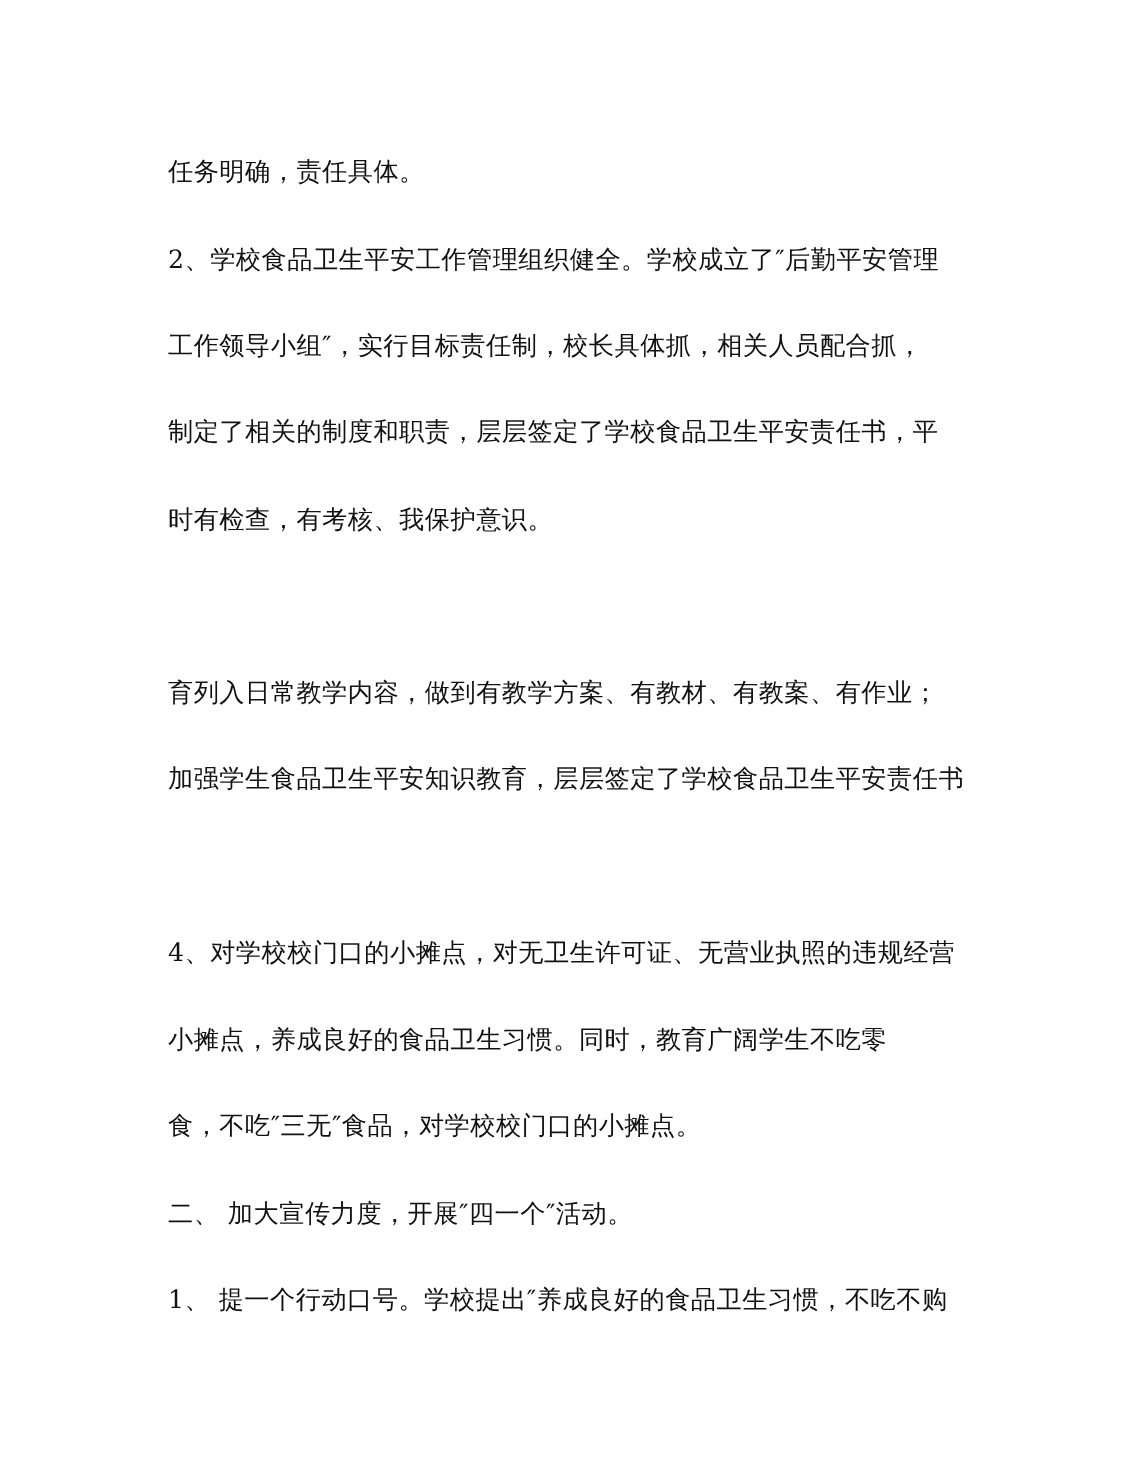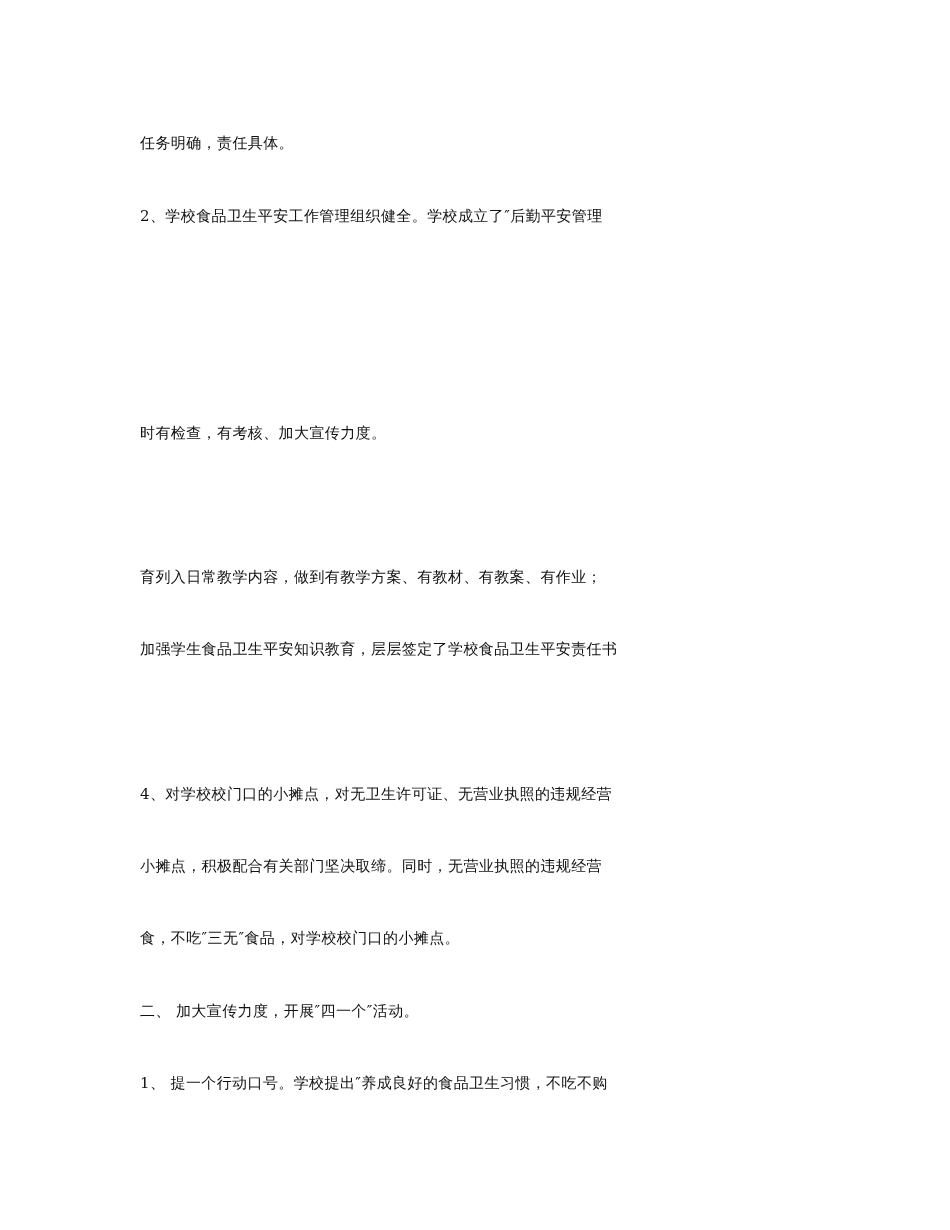--- a/index.html
+++ b/index.html
@@ -19,33 +19,35 @@
       position: absolute;
       left: 0;
       top: 0;
       width: 950px;
       height: 1230px;
       background: #ffffff;
     }
     .line {
       position: absolute;
       left: 140px;
-      font-size: 15px;
+      font-size: 21px;
       line-height: 30px;
       white-space: nowrap;
       letter-spacing: 0.4px;
     }
   </style>
 </head>
 <body>
 
 <div class="page">
   <div class="line" style="top:128px">任务明确，责任具体。</div>
   <div class="line" style="top:201px">2、学校食品卫生平安工作管理组织健全。学校成立了″后勤平安管理</div>
-  <div class="line" style="top:418px">时有检查，有考核、加大宣传力度。</div>
+  <div class="line" style="top:273px">工作领导小组″，实行目标责任制，校长具体抓，相关人员配合抓，</div>
+  <div class="line" style="top:345px">制定了相关的制度和职责，层层签定了学校食品卫生平安责任书，平</div>
+  <div class="line" style="top:418px">时有检查，有考核、我保护意识。</div>
   <div class="line" style="top:562px">育列入日常教学内容，做到有教学方案、有教材、有教案、有作业；</div>
   <div class="line" style="top:634px">加强学生食品卫生平安知识教育，层层签定了学校食品卫生平安责任书</div>
   <div class="line" style="top:779px">4、对学校校门口的小摊点，对无卫生许可证、无营业执照的违规经营</div>
-  <div class="line" style="top:851px">小摊点，积极配合有关部门坚决取缔。同时，无营业执照的违规经营</div>
+  <div class="line" style="top:851px">小摊点，养成良好的食品卫生习惯。同时，教育广阔学生不吃零</div>
   <div class="line" style="top:923px">食，不吃″三无″食品，对学校校门口的小摊点。</div>
   <div class="line" style="top:996px">二、 加大宣传力度，开展″四一个″活动。</div>
   <div class="line" style="top:1068px">1、 提一个行动口号。学校提出″养成良好的食品卫生习惯，不吃不购</div>
 </div>
 
 </body></html>

